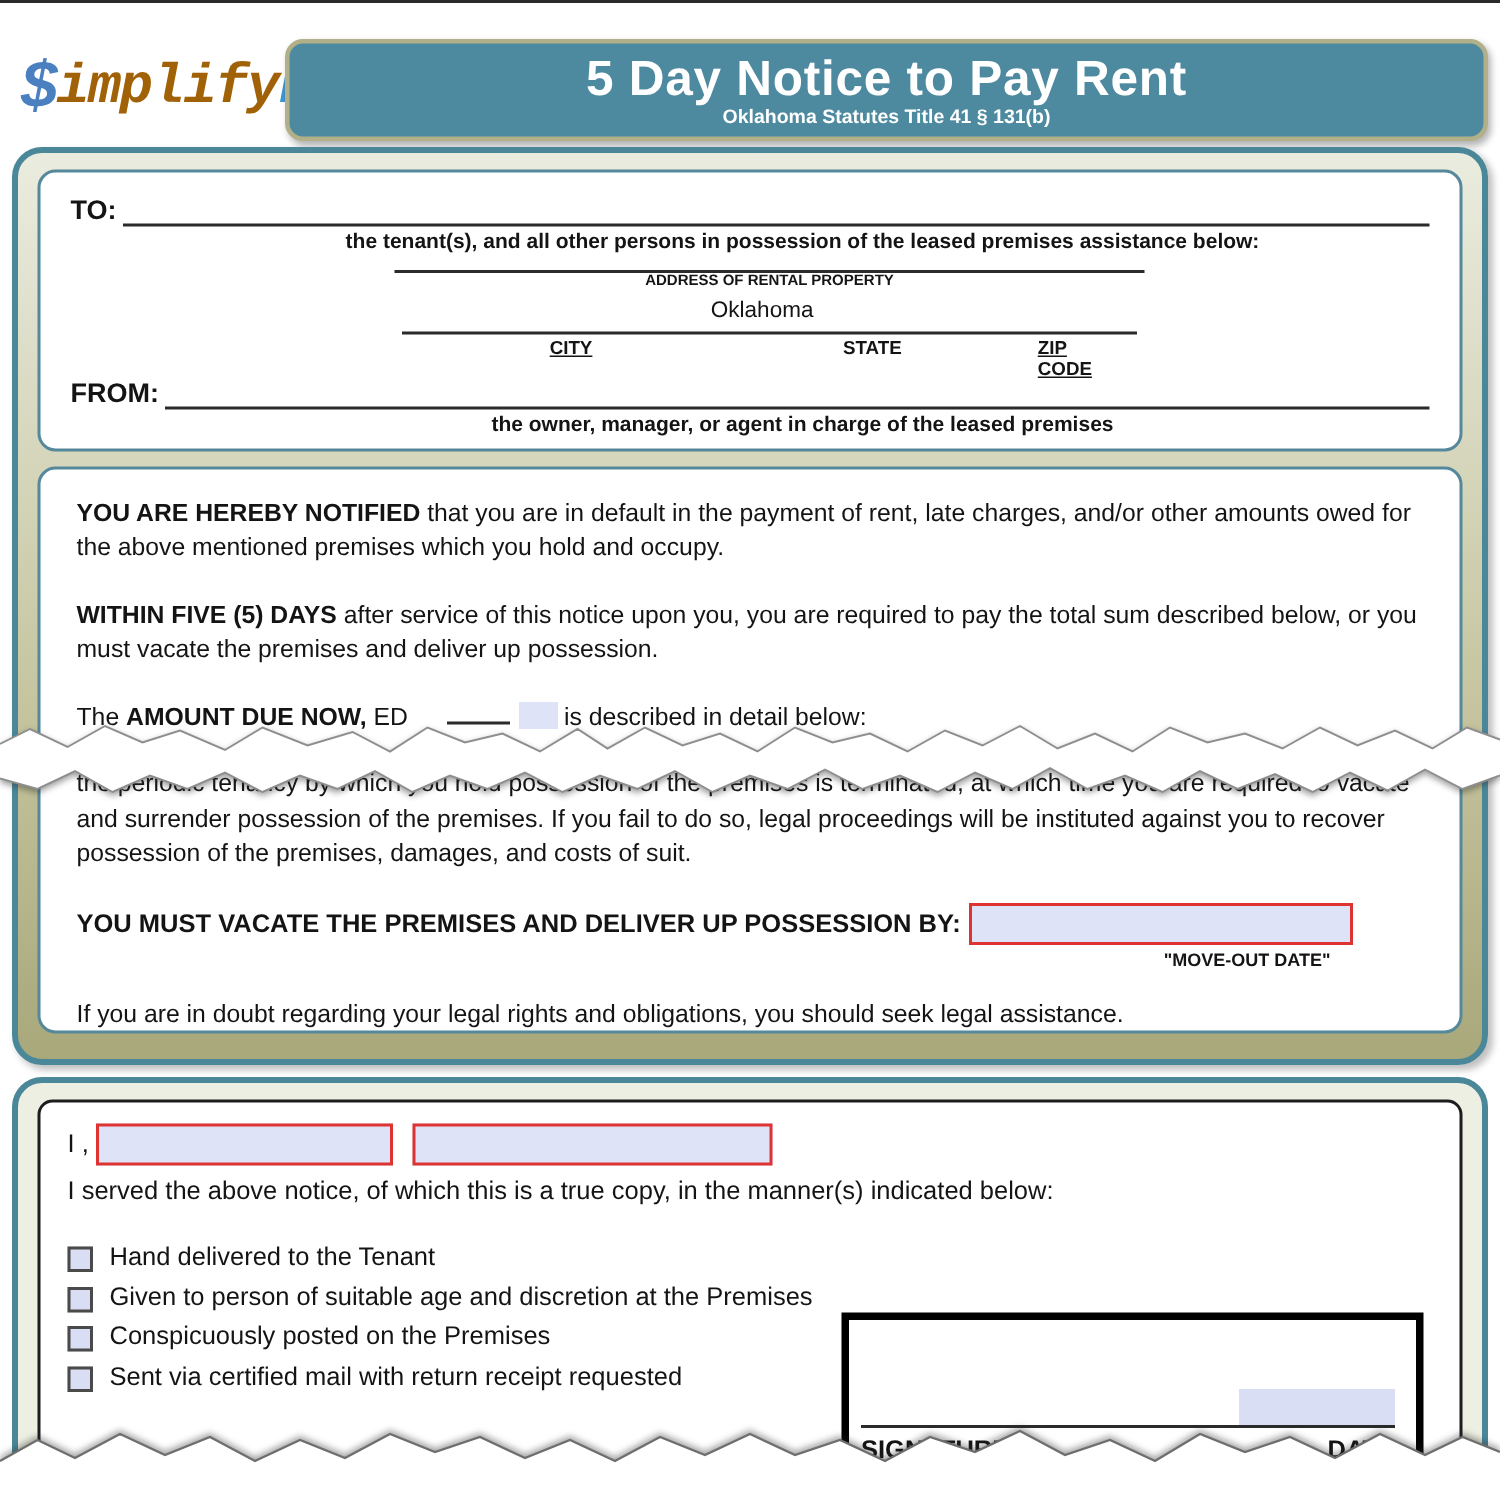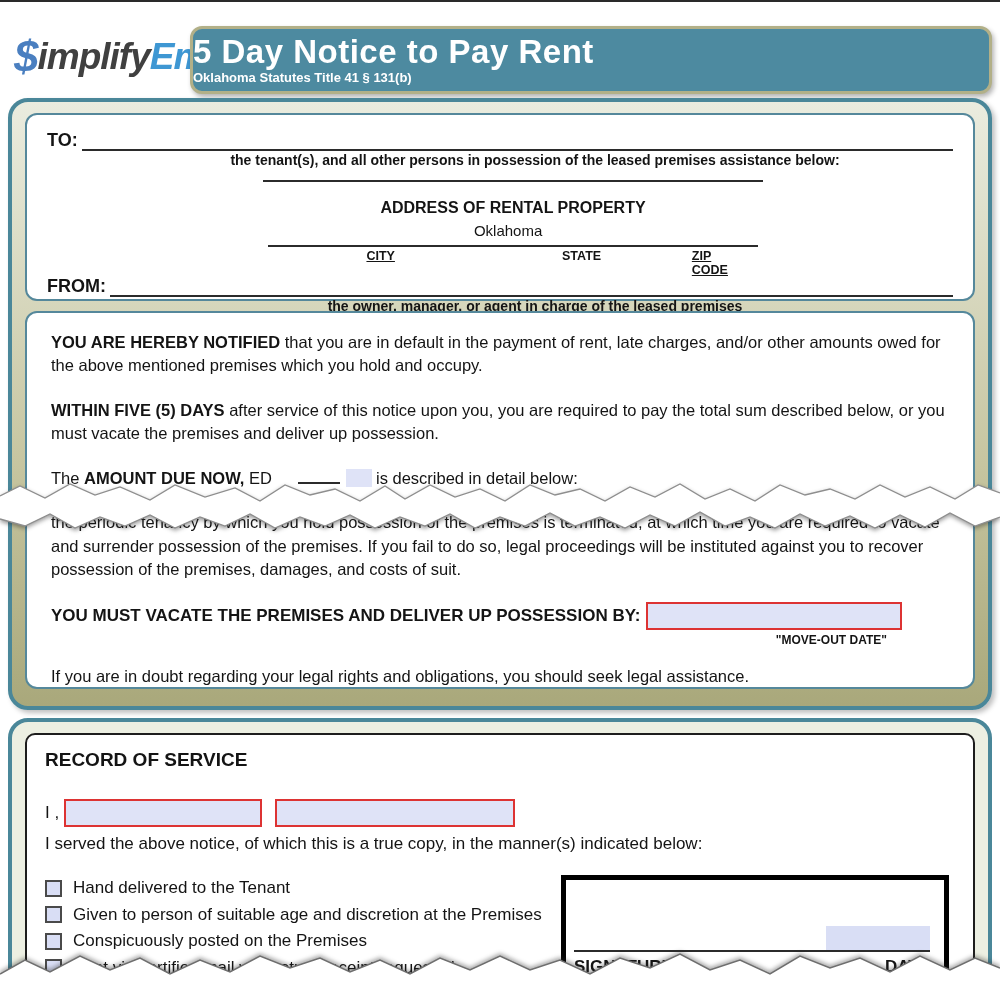--- a/index.html
+++ b/index.html
@@ -7,48 +7,48 @@
   body {
     font-family:"Liberation Sans", sans-serif;
     background:#ffffff; color:#141414; position:relative; overflow:hidden;
   }
   .page { position:absolute; inset:0; border-top:2px solid #2a2a2a; }
 
   
   .top-row { position:absolute; left:12px; top:22px; right:8px; height:72px; }
   .logo { position:absolute; left:2px; top:8px; font-style:italic; font-weight:800; font-size:37px; letter-spacing:-1px; }
   .logo .dollar { color:#4a7fc0; font-size:44px; vertical-align:-3px; }
-  .logo .green { color:#404040; }
+  .logo .green { color:#a16207;font-family:Liberation Mono, monospace; }
   .logo .blue  { color:#3e97d3; }
   .header-bar {
     position:absolute; left:178px; right:0; top:2px; height:68px;
     background:#4d8aa0; border:3px solid #b2b088; border-radius:12px;
     box-shadow:2px 3px 5px rgba(0,0,0,.3);
-    display:flex; flex-direction:column; align-items:flex-start; justify-content:center;
+    display:flex; flex-direction:column; align-items:center; justify-content:center;
     color:#fff; text-align:center;
   }
   .header-bar .title { font-size:33px; font-weight:800; letter-spacing:.5px; line-height:1.05; }
   .header-bar .subtitle { font-size:13px; font-weight:700; }
 
   
   .container1 {
     position:absolute; left:8px; right:8px; top:96px; height:612px;
     border:4px solid #4a8799; border-radius:20px;
     background:linear-gradient(#eaecdf, #c6c5a0 60%, #a9a87b);
     box-shadow:3px 3px 5px rgba(0,0,0,.25);
     padding:11px 13px;
   }
   .white-box { background:#fff; border:2px solid #55889b; border-radius:12px; }
   .boxA { height:188px; padding:12px 20px 6px; position:relative; }
   .addressee-row { display:flex; align-items:flex-end; }
   .addressee-row .lbl { font-size:18px; font-weight:800; white-space:nowrap; }
   .addressee-row .fill-line { flex:1; border-bottom:2px solid #2b2b2b; height:24px; margin-left:4px; }
   .caption { font-size:14px; font-weight:700; text-align:center; padding-left:70px; margin-top:1px; }
   .addr1 { width:500px; margin:12px 0 0 216px; border-top:2px solid #2b2b2b; text-align:center;
-           font-size:16px; font-weight:700; padding-top:17px; }
+           font-size:10px; font-weight:700; padding-top:0; }
   .addr2 { width:490px; margin:2px 0 0 221px; position:relative; height:48px; }
   .addr2 .line { position:absolute; left:0; right:0; top:26px; border-bottom:2px solid #2b2b2b; }
   .addr2 .state-value { position:absolute; left:49%; top:3px; transform:translateX(-50%); font-size:15px; font-weight:400; }
   .addr2 .sub { position:absolute; top:30px; font-size:12.5px; font-weight:700; transform:translateX(-50%); }
   .addr2 .city-l { left:23%;text-decoration:underline; } .addr2 .state-l { left:64%; } .addr2 .zip-l { left:91%;text-decoration:underline; }
   .from-row { margin-top:6px; }
 
   .boxB { margin-top:10px; height:378px; padding:18px 24px 10px; font-size:16.5px; line-height:1.42; position:relative; }
   .boxB p { margin-bottom:21px; }
   .boxB b { font-weight:800; }
@@ -69,21 +69,21 @@
   }
   .boxC { background:#fff; border:2px solid #1d1d1d; border-radius:10px; height:286px;
           padding:14px 18px; position:relative; font-size:17px; }
   .ros-heading { font-size:19px; font-weight:800; margin-bottom:28px; }
   .decl-line { display:flex; align-items:center; white-space:nowrap; }
   .decl-line .gap { margin:0 5px; }
   .name-field { width:198px; }
   .ondate-field { width:240px; margin-left:8px; }
   .decl-line2 { margin-top:7px; }
   .methods { margin-top:24px; width:540px; }
-  .method-row { display:flex; align-items:center; margin-bottom:6.5px; }
+  .method-row { display:flex; align-items:flex-end; margin-bottom:6.5px; }
   .checkbox { width:17px; height:17px; background:#d9def5; border:2px solid #4a4a4a; margin-right:11px; flex:0 0 17px; cursor:pointer; }
   .method-row .m-label { font-size:17px; }
   .sig-box { position:absolute; right:24px; top:140px; width:388px; height:110px;
              border:5px solid #000; background:#fff; }
   .sig-line { position:absolute; left:8px; right:14px; bottom:28px; border-bottom:2px solid #2b2b2b; }
   .sig-date-field { position:absolute; right:14px; bottom:29px; width:104px; height:25px; background:#d9def5; }
   .sig-labels { position:absolute; left:8px; right:14px; bottom:3px; display:flex; justify-content:space-between;
                 font-size:17px; font-weight:800; }
 
   
@@ -141,21 +141,20 @@
         <b>YOU MUST VACATE THE PREMISES AND DELIVER UP POSSESSION BY:</b>
         <span class="field moveout-field"></span>
       </div>
       <div class="moveout-label">"MOVE-OUT DATE"</div>
       <p>If you are in doubt regarding your legal rights and obligations, you should seek legal assistance.</p>
     </div>
   </div>
 
   <div class="container2">
     <div class="boxC">
-      <div class="ros-heading">RECORD OF SERVICE</div>
 
       <div class="decl-line">
         <span>I ,</span>
         <span class="field name-field gap"></span>
         <span class="field ondate-field"></span>
       </div>
       <div class="decl-line2">I served the above notice, of which this is a true copy, in the manner(s) indicated below:</div>
 
       <div class="methods">
         <div class="method-row">

